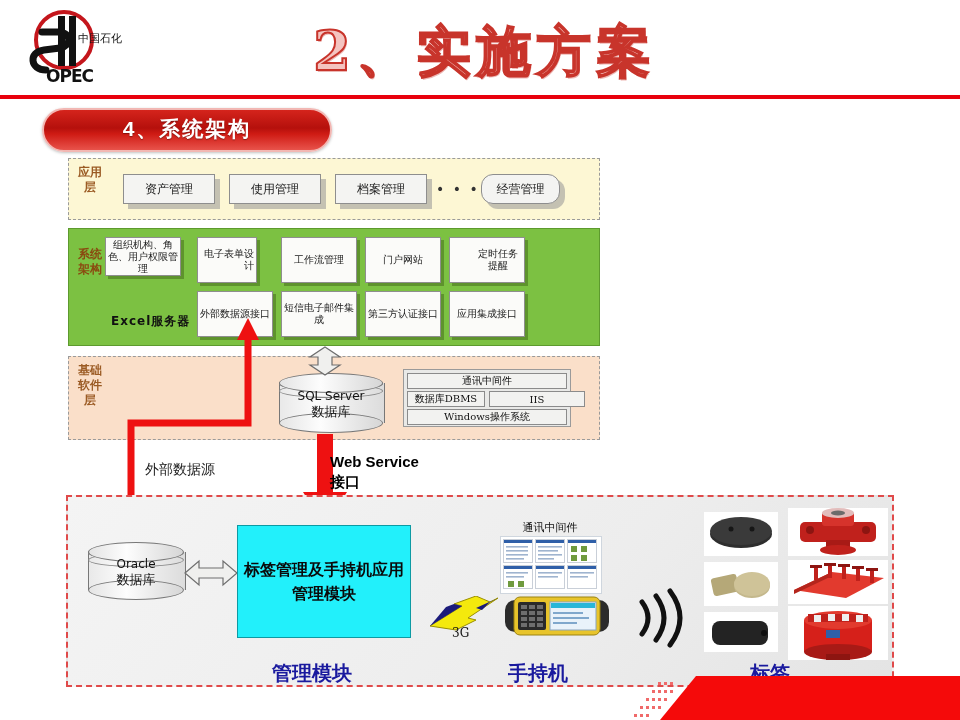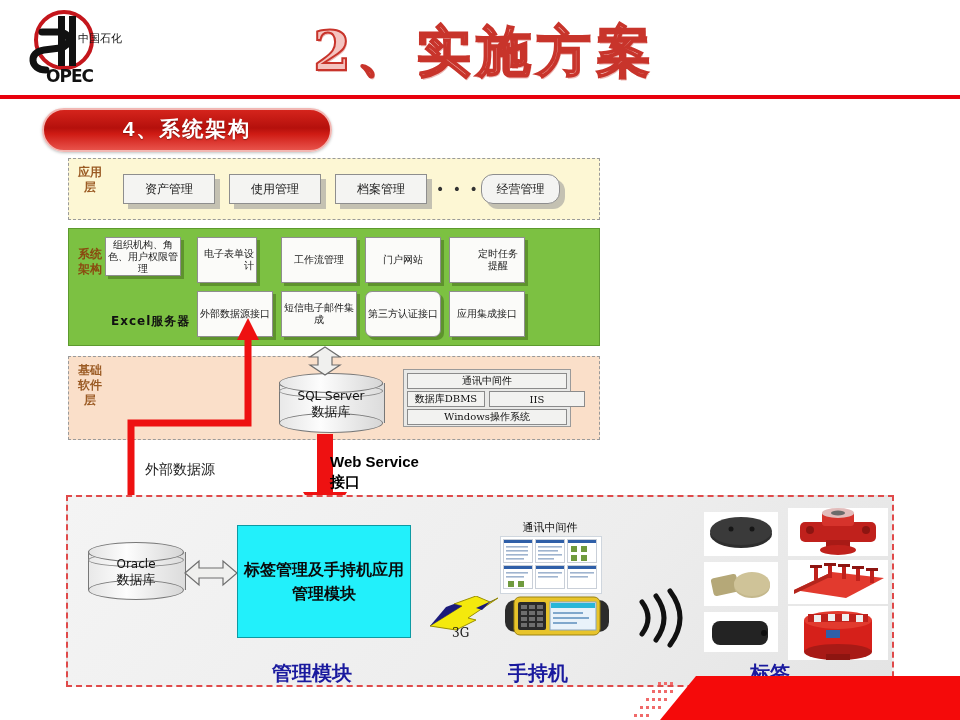--- a/index.html
+++ b/index.html
@@ -183,21 +183,21 @@
     <div class="mod" style="left:36px;top:8px;width:76px;height:39px;">组织机构、角色、用户权限管理</div>
     <div class="mod" style="left:128px;top:8px;width:60px;height:46px;text-align:right;">电子表单设计</div>
     <div class="mod" style="left:212px;top:8px;width:76px;height:46px;">工作流管理</div>
     <div class="mod" style="left:296px;top:8px;width:76px;height:46px;">门户网站</div>
     <div class="mod" style="left:380px;top:8px;width:76px;height:46px;padding-left:24px;">定时任务提醒</div>
 
     <div class="excel-lbl" style="left:42px;top:84px;">Excel服务器</div>
 
     <div class="mod" style="left:128px;top:62px;width:76px;height:46px;">外部数据源接口</div>
     <div class="mod" style="left:212px;top:62px;width:76px;height:46px;text-align:center;">短信电子邮件集成</div>
-    <div class="mod" style="left:296px;top:62px;width:76px;height:46px;border-radius:7px;">第三方认证接口</div>
+    <div class="mod" style="left:296px;top:62px;width:76px;height:46px;">第三方认证接口</div>
     <div class="mod" style="left:380px;top:62px;width:76px;height:46px;">应用集成接口</div>
   </div>
 
   <div class="layer lay-base">
     <div class="lay-label">基础软件层</div>
 
     <div class="cyl" style="left:210px;top:16px;width:104px;height:60px;">
       <div class="body"></div>
       <div class="rib" style="top:4px;"></div>
       <div class="rib" style="top:11px;"></div>

